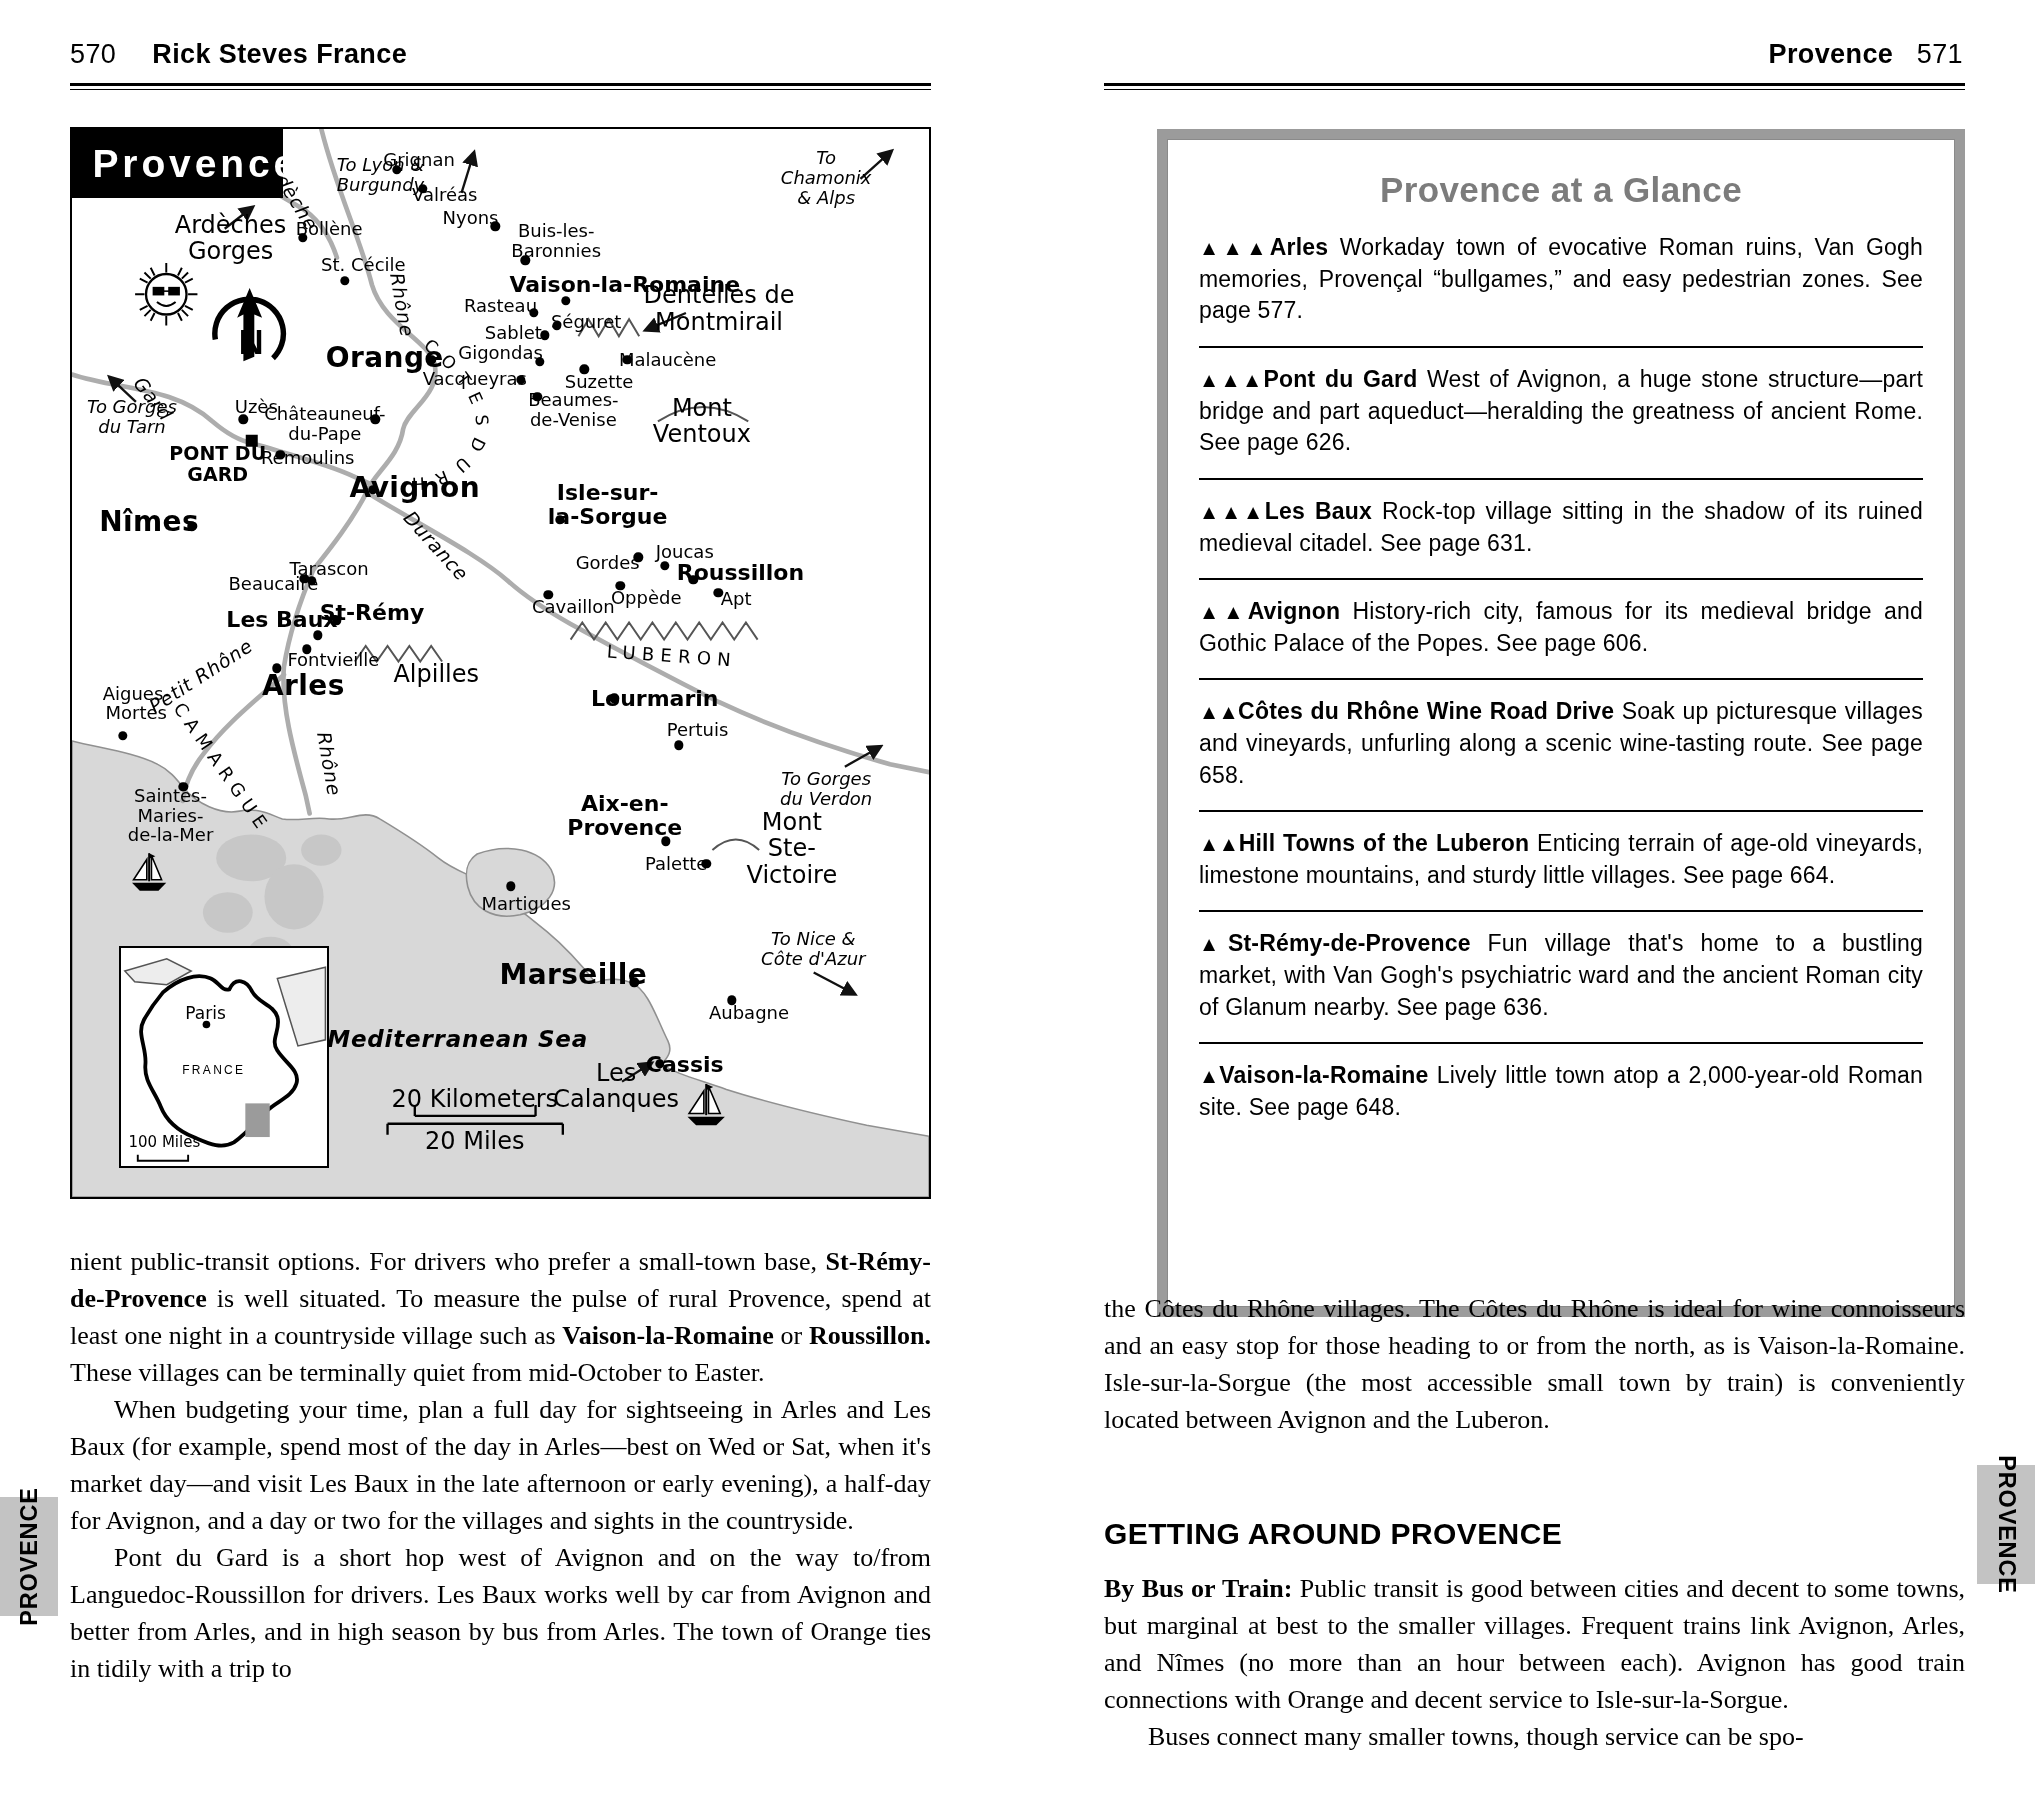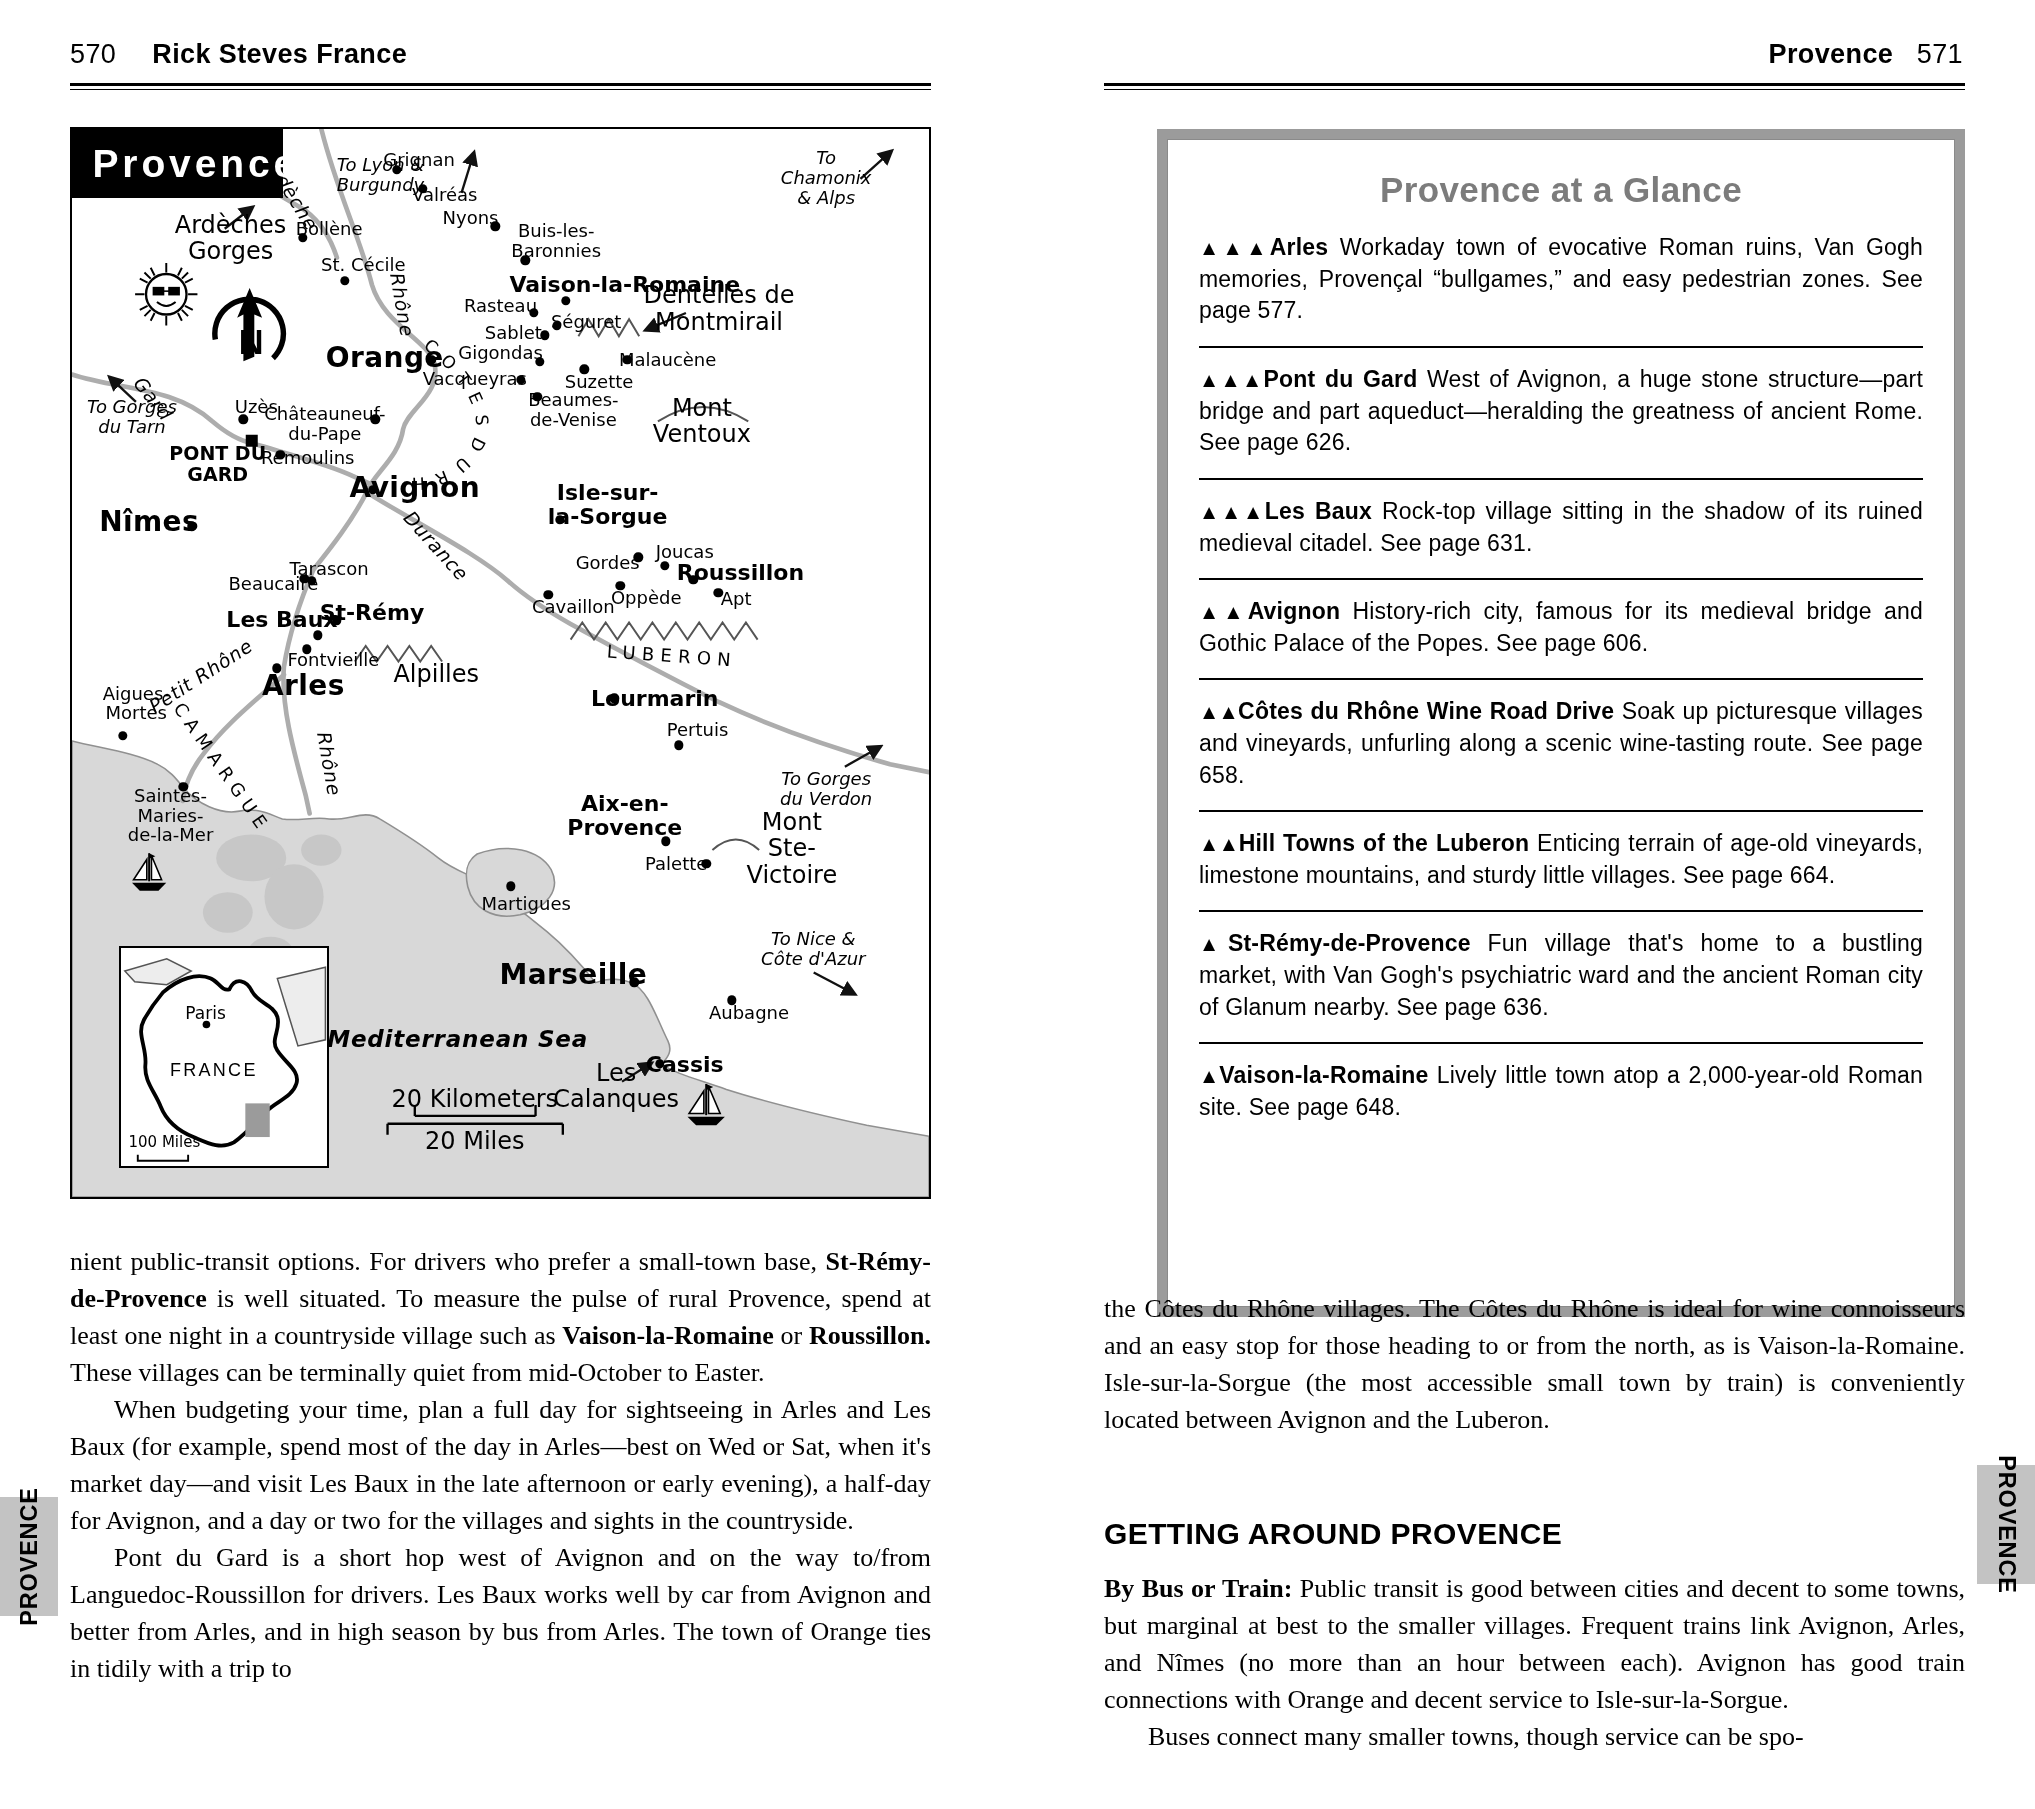--- a/index.html
+++ b/index.html
@@ -309,21 +309,21 @@
   <div class="inset" data-name="france-locator-inset">
     <svg viewBox="0 0 270 285" preserveAspectRatio="none" data-name="france-outline-map">
       <path d="M5,30 L60,14 L92,30 L60,48 L18,44 Z" fill="#ededed" stroke="#555" stroke-width="2"></path>
       <path d="M205,40 L268,25 L268,120 L232,128 Z" fill="#ededed" stroke="#555" stroke-width="2"></path>
       <path data-name="france-border" d="M55,58 C75,40 100,32 118,40 C128,44 132,57 142,54 C150,37 165,42 172,57 C180,72 200,74 205,90 C210,107 195,120 205,134 C215,150 235,160 230,177 C225,194 205,200 192,212 C180,224 165,242 148,254 C130,264 112,254 95,247 C78,240 60,227 52,207 C44,187 30,174 32,152 C34,130 20,112 30,94 C40,76 45,70 55,58 Z" fill="#fff" stroke="#000" stroke-width="5"></path>
       <rect data-name="provence-region-highlight" x="163" y="203" width="32" height="44" fill="#9b9b9b"></rect>
       <circle data-name="paris-dot" cx="112" cy="100" r="5" fill="#000"></circle>
       <path data-name="inset-scale-bar" d="M22,270 v8 H88 v-8" fill="none" stroke="#000" stroke-width="2.5"></path>
     </svg>
     <div class="ilabel" data-name="paris-label" style="left:41%;top:30%;font-size:17px;">Paris</div>
-    <div class="ilabel" data-name="france-label" style="left:45%;top:56%;font-family:'Liberation Sans',sans-serif;font-size:18px;letter-spacing:2.3px;">FRANCE</div>
+    <div class="ilabel" data-name="france-label" style="left:45%;top:56%;font-family:'Liberation Sans',sans-serif;font-size:12px;letter-spacing:2.3px;">FRANCE</div>
     <div class="ilabel" data-name="inset-scale-label" style="left:21%;top:89%;font-size:15px;">100 Miles</div>
   </div>
 </div>
 
 <div class="bodycol body-left" data-name="left-page-body">
     <p class="para" data-name="paragraph"><span>nient public-transit options. For drivers who prefer a small-town base, </span><b>St-Rémy-de-Provence</b><span> is well situated. To measure the pulse of rural Provence, spend at least one night in a countryside village such as </span><b>Vaison-la-Romaine</b><span> or </span><b>Roussillon.</b><span> These villages can be terminally quiet from mid-October to Easter.</span></p>
     <p class="para ind" data-name="paragraph"><span>When budgeting your time, plan a full day for sightseeing in Arles and Les Baux (for example, spend most of the day in Arles—best on Wed or Sat, when it's market day—and visit Les Baux in the late afternoon or early evening), a half-day for Avignon, and a day or two for the villages and sights in the countryside.</span></p>
     <p class="para ind" data-name="paragraph"><span>Pont du Gard is a short hop west of Avignon and on the way to/from Languedoc-Roussillon for drivers. Les Baux works well by car from Avignon and better from Arles, and in high season by bus from Arles. The town of Orange ties in tidily with a trip to</span></p>
   </div>
 

